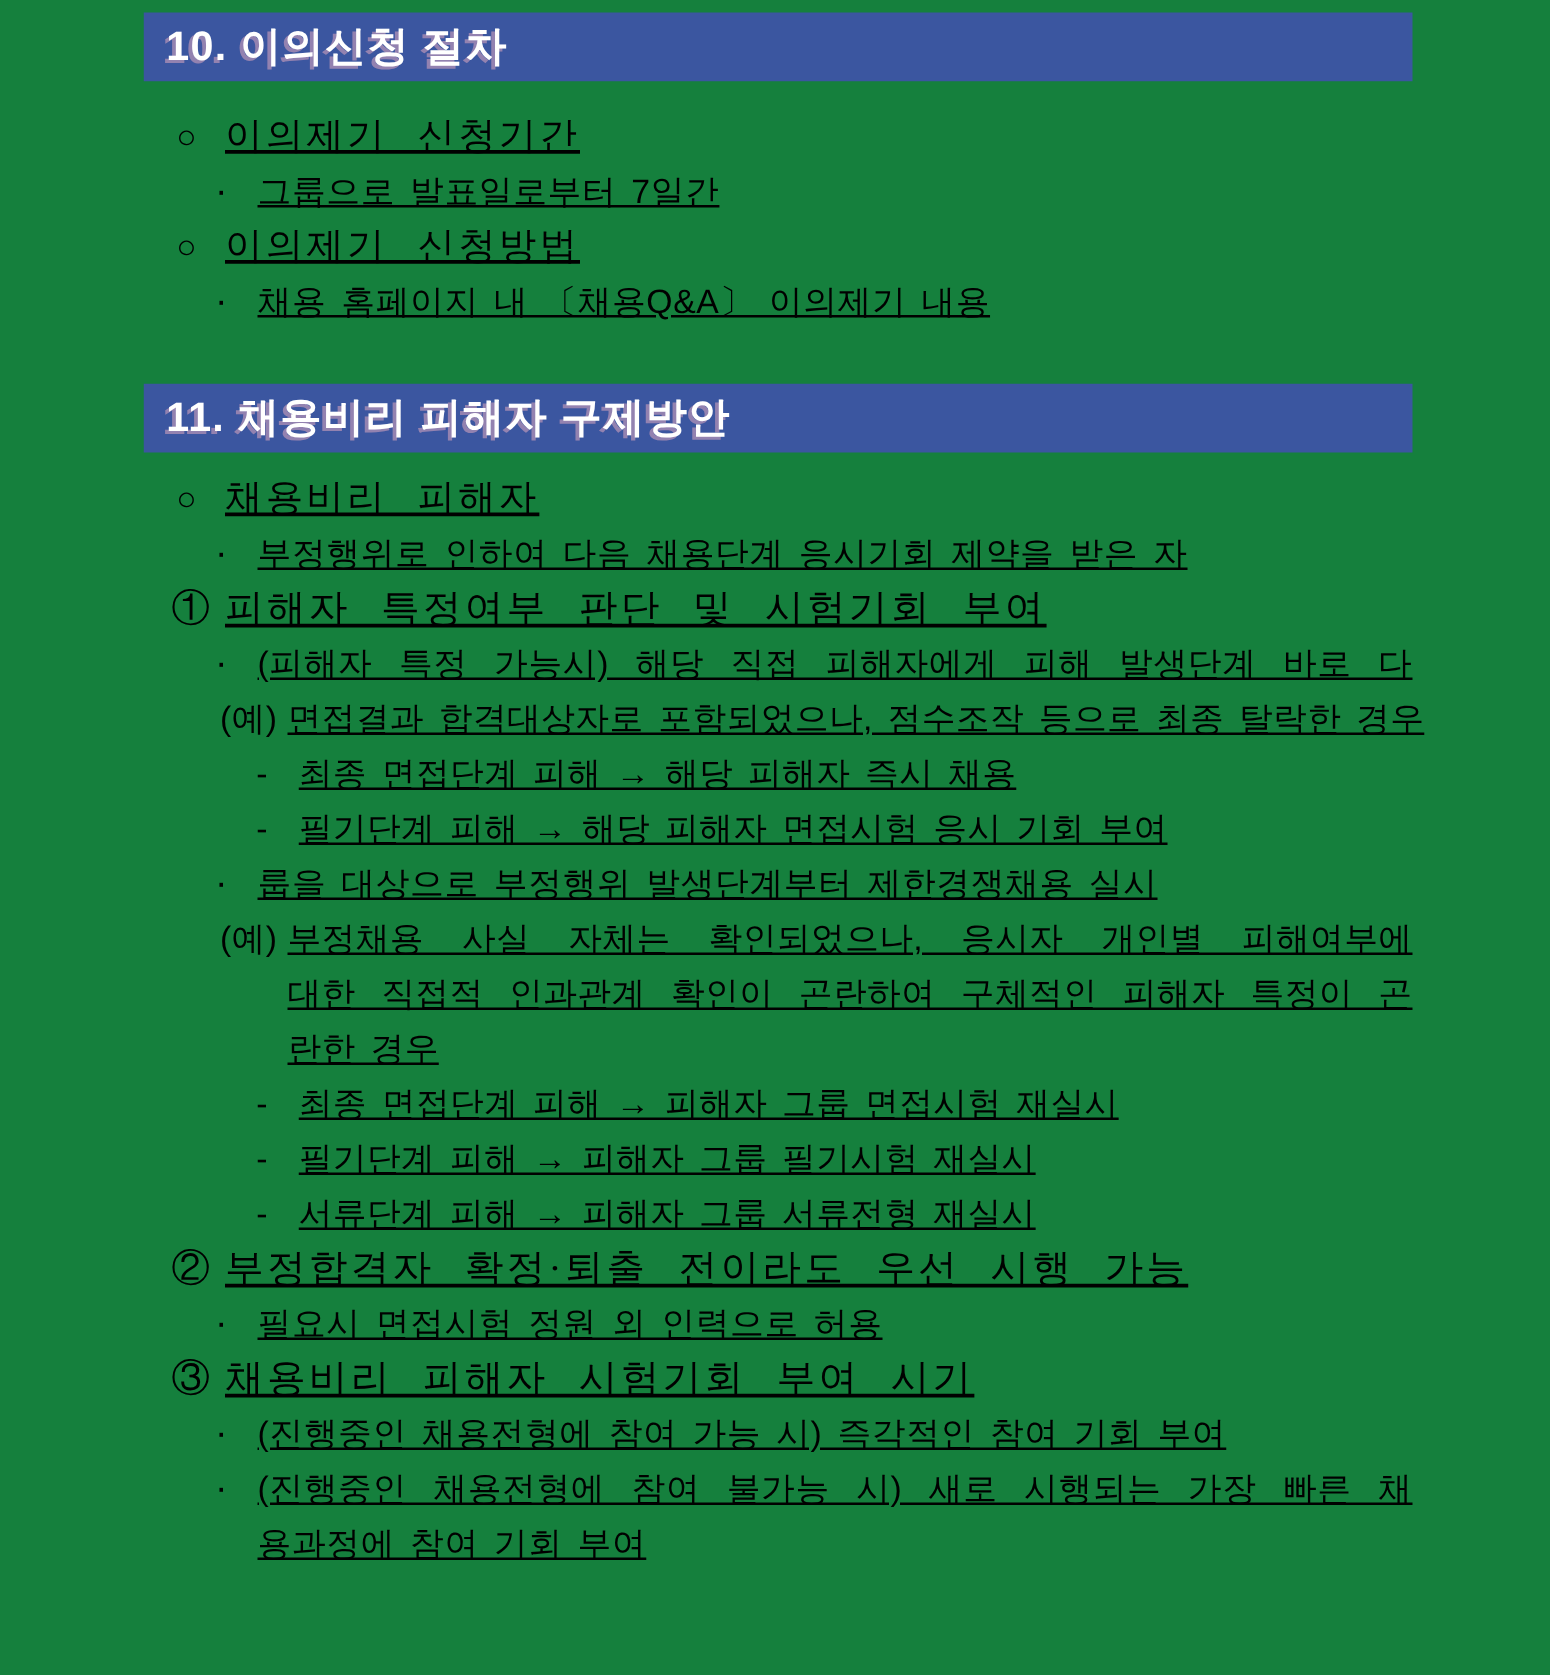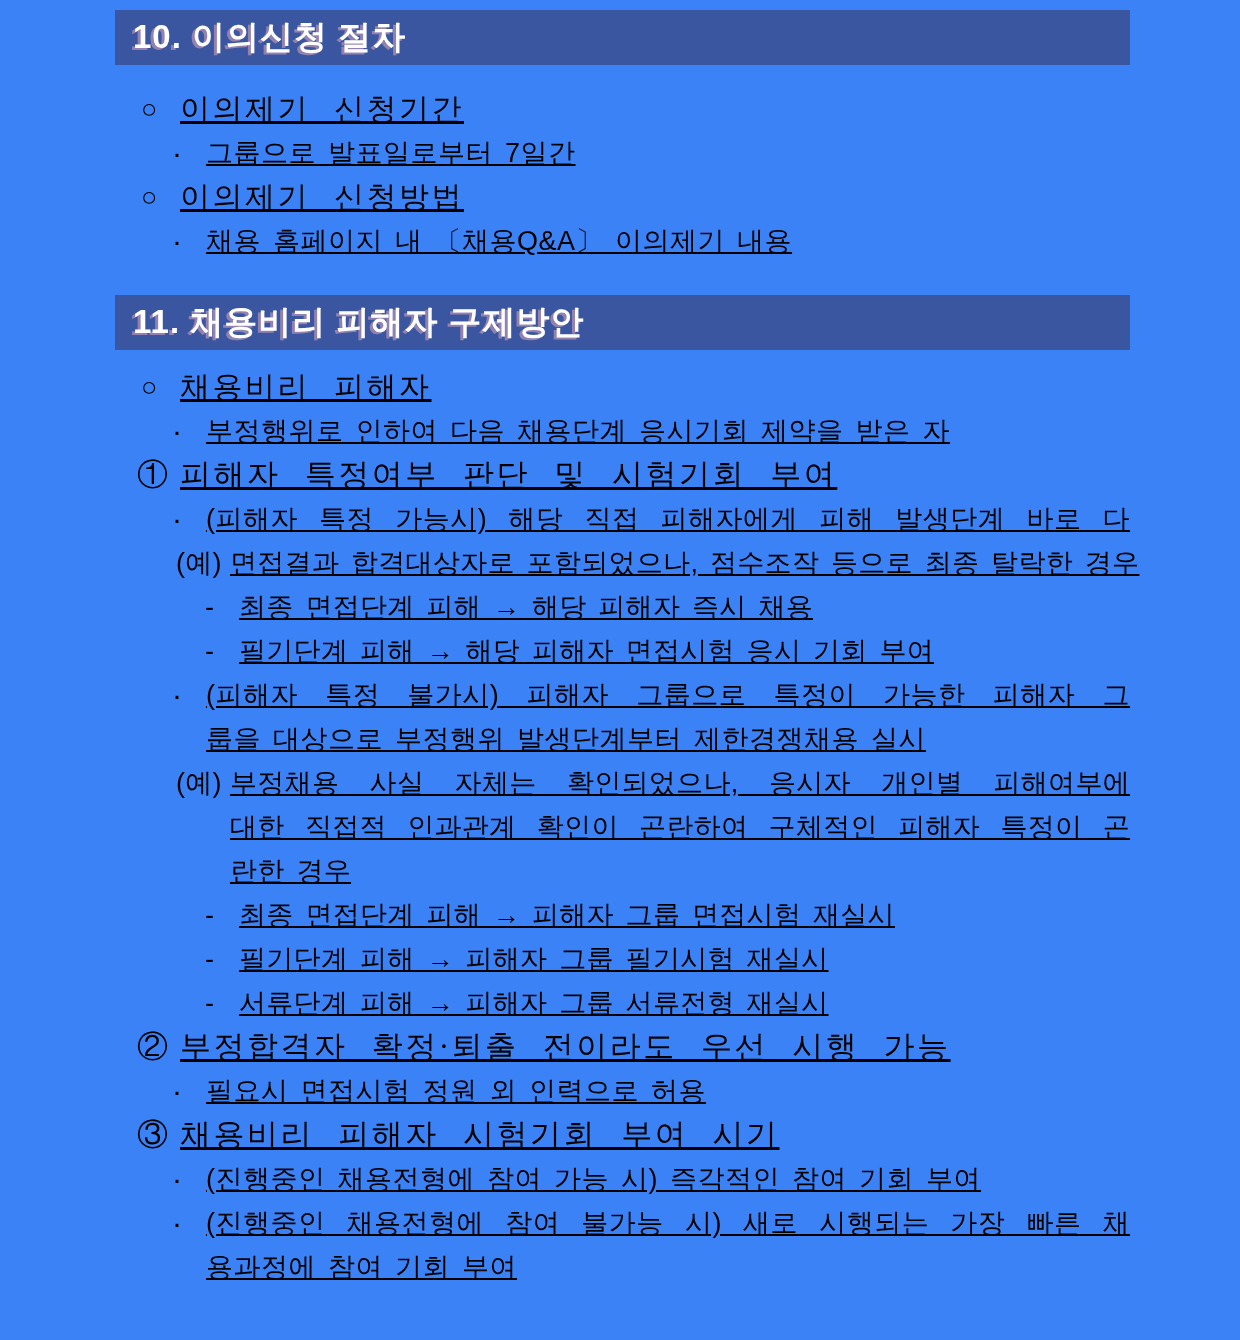--- a/index.html
+++ b/index.html
@@ -1,26 +1,26 @@
 <!DOCTYPE html>
 <html lang="ko"><head>
 <meta charset="utf-8">
 <style>
   html,body{margin:0;padding:0;background:#ffffff;}
   body{width:1240px;height:1340px;overflow:hidden;
        font-family:"Liberation Serif","DejaVu Serif",serif;color:#000;}
-  .page{position:relative;width:1240px;height:1340px;background:#3b82f6;}
+  .page{position:relative;width:1240px;height:1340px;background:#15803d;}
   .content{position:absolute;left:115px;top:0;width:1015px;}
 
   
   .header-bar{
     margin-top:10px;height:55px;background:#3b56a0;
     display:flex;align-items:center;padding-left:18px;box-sizing:border-box;
   }
-  .header-bar.second{margin-top:32px;}
+  .header-bar.second{margin-top:44px;}
   .header-title{
     font-family:"Liberation Sans","DejaVu Sans",sans-serif;
     font-weight:bold;font-size:33px;color:#ffffff;letter-spacing:1px;
     text-shadow:-3px 2px 0 rgba(255,185,195,0.45);
   }
 
   .section-body{padding-top:22px;}
   .section-body.second{padding-top:15px;}
 
   
@@ -127,21 +127,20 @@
         <div class="tline">최종 면접단계 피해 → 해당 피해자 즉시 채용</div>
       </div>
 
       <div class="item lv-dash">
         <span class="marker">-</span>
         <div class="tline">필기단계 피해 → 해당 피해자 면접시험 응시 기회 부여</div>
       </div>
 
       <div class="item lv-dot">
         <span class="marker">·</span>
-        <div class="tline fill">(피해자 특정 불가시) 피해자 그룹으로 특정이 가능한 피해자 그</div>
         <div class="tline">룹을 대상으로 부정행위 발생단계부터 제한경쟁채용 실시</div>
       </div>
 
       <div class="item lv-example">
         <span class="marker">(예)</span>
         <div class="tline fill">부정채용 사실 자체는 확인되었으나, 응시자 개인별 피해여부에</div>
         <div class="tline fill">대한 직접적 인과관계 확인이 곤란하여 구체적인 피해자 특정이 곤</div>
         <div class="tline">란한 경우</div>
       </div>
 

